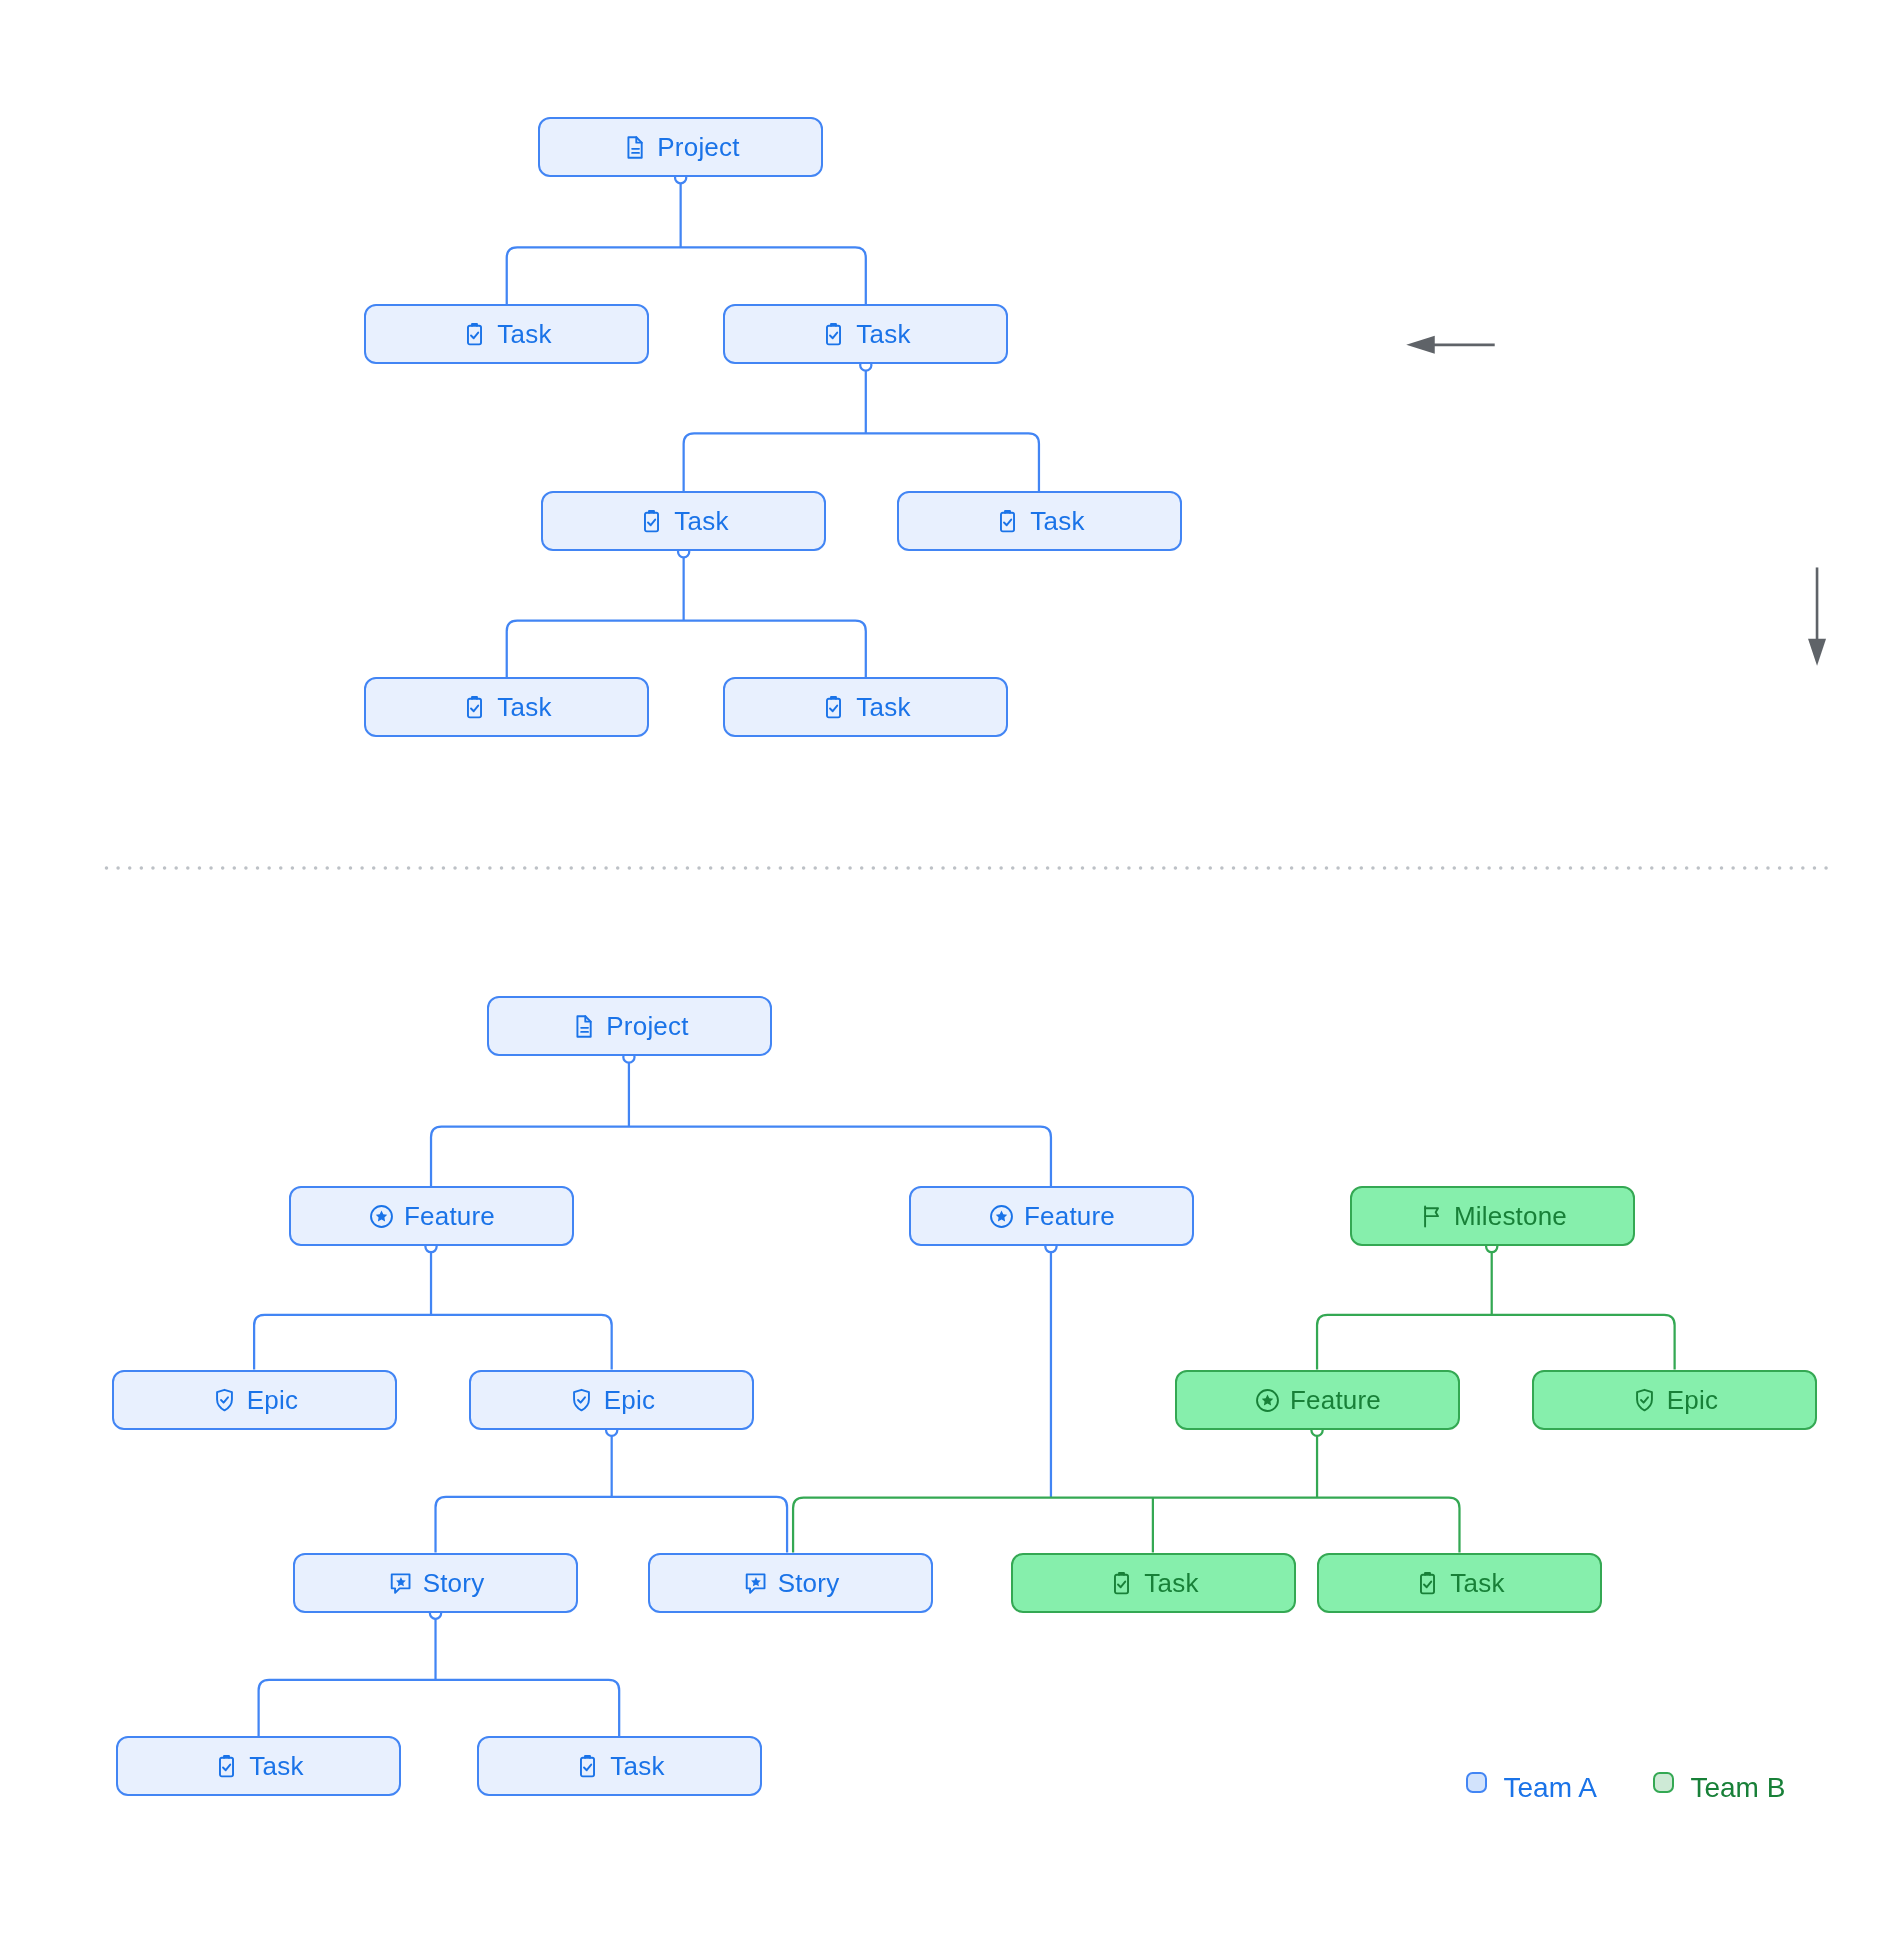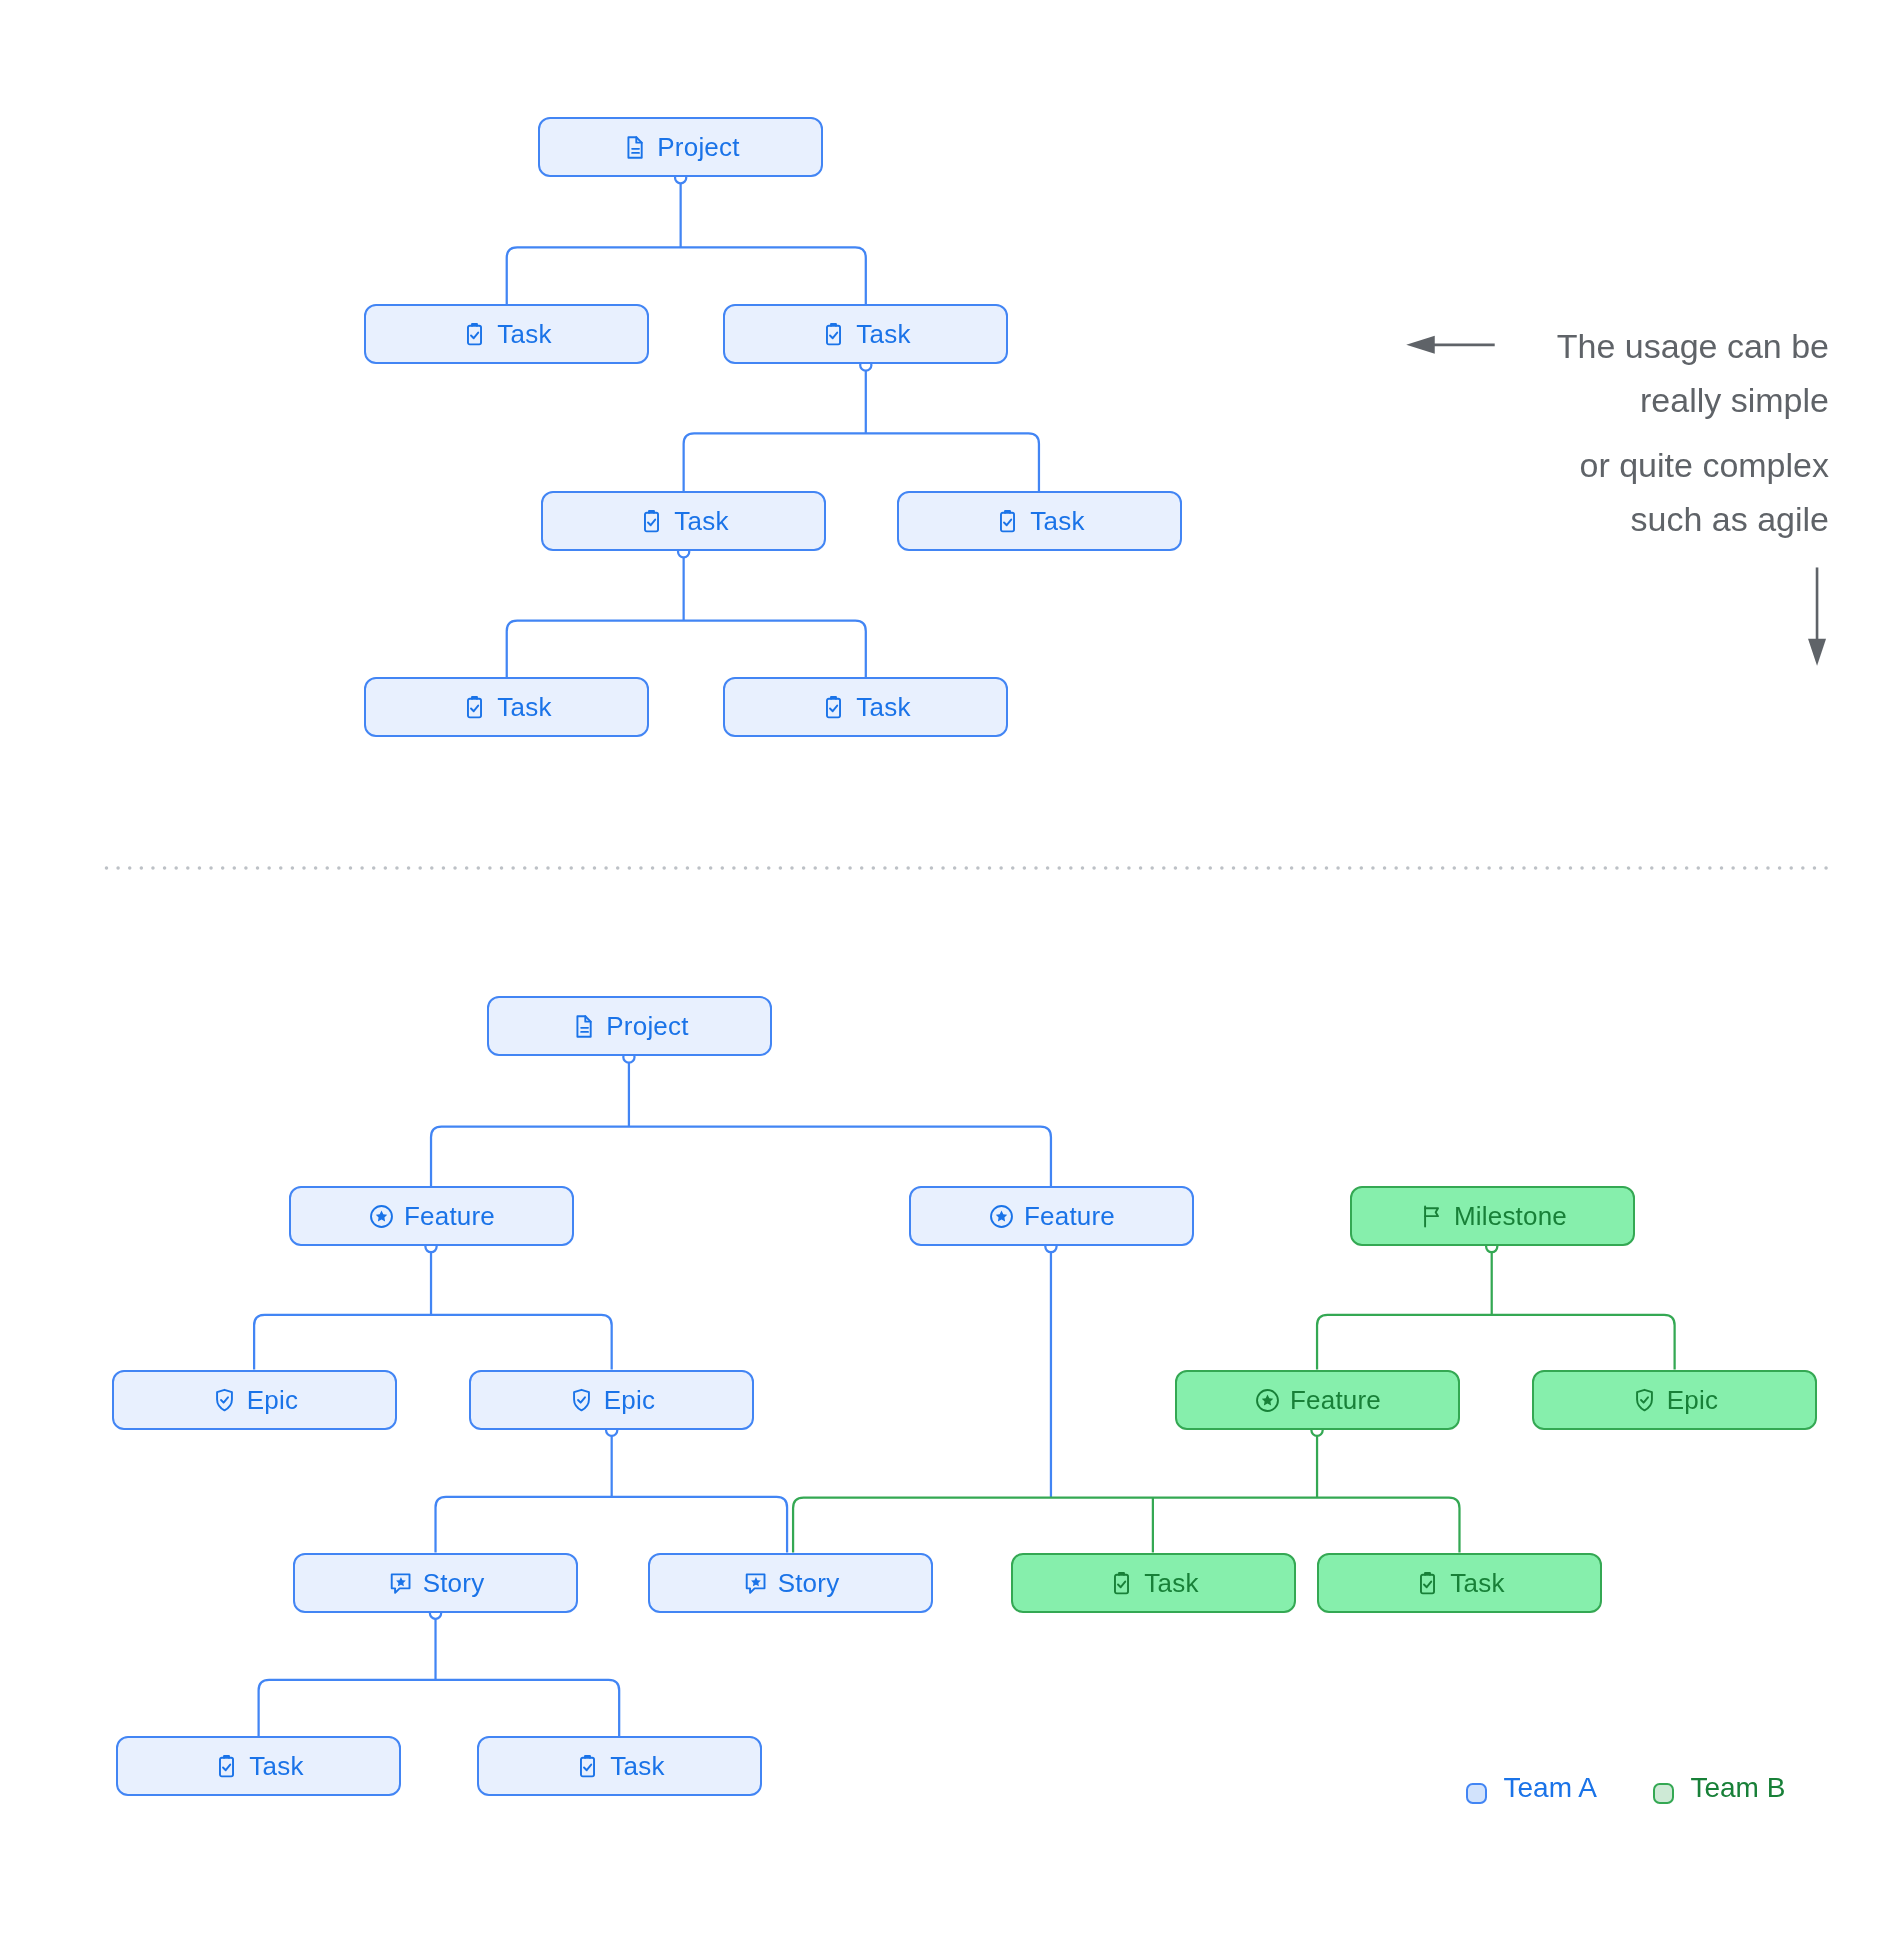--- a/index.html
+++ b/index.html
@@ -10,21 +10,21 @@
         display:flex;align-items:center;justify-content:center;gap:9px;
         font-size:26px;font-weight:500;box-sizing:border-box;letter-spacing:0.2px;}
   .node.blue{background:#e8f0fe;border-color:#4285f4;color:#1a73e8;}
   .node.green{background:#86efac;border-color:#34a853;color:#188038;}
   .ic{width:27px;height:27px;flex:0 0 auto;display:block;}
   .annotation{position:absolute;left:1162px;top:319px;width:667px;text-align:right;
               color:#5f6368;font-size:34px;line-height:54px;font-weight:400;}
   .annotation .para2{margin-top:10.5px;}
   .legend{position:absolute;left:1466px;top:1772px;display:flex;align-items:center;
           font-size:28px;font-weight:500;}
-  .legend-item{display:flex;align-items:flex-end;}
+  .legend-item{display:flex;align-items:flex-start;}
   .legend-item.b{margin-left:56px;}
   .swatch{width:21px;height:21px;border-radius:6.7px;border:2.2px solid;box-sizing:border-box;
           margin-right:16.5px;flex:0 0 auto;}
   .swatch.a{background:#d2e3fc;border-color:#4285f4;}
   .swatch.b{background:#ceead6;border-color:#34a853;}
   .legend .label-a{color:#1a73e8;}
   .legend .label-b{color:#188038;}
   .defs{position:absolute;width:0;height:0;overflow:hidden;}
 </style>
 </head>
@@ -168,30 +168,20 @@
       <span>Task</span>
     </div>
     <div class="node blue" style="left:723px;top:677px">
       <svg class="ic" viewBox="0 0 36 36" width="27" height="27">
           <use href="#i-task"></use>
         </svg>
       <span>Task</span>
     </div>
   </div>
 
-  <div class="annotation">
-    <div class="para1">
-      <div>The usage can be</div>
-      <div>really simple</div>
-    </div>
-    <div class="para2">
-      <div>or quite complex</div>
-      <div>such as agile</div>
-    </div>
-  </div>
 
   <div>
     <div class="node blue" style="left:487px;top:996px">
       <svg class="ic" viewBox="0 0 36 36" width="27" height="27">
           <use href="#i-document"></use>
         </svg>
       <span>Project</span>
     </div>
     <div class="node blue" style="left:289px;top:1186px">
       <svg class="ic" viewBox="0 0 36 36" width="27" height="27">

